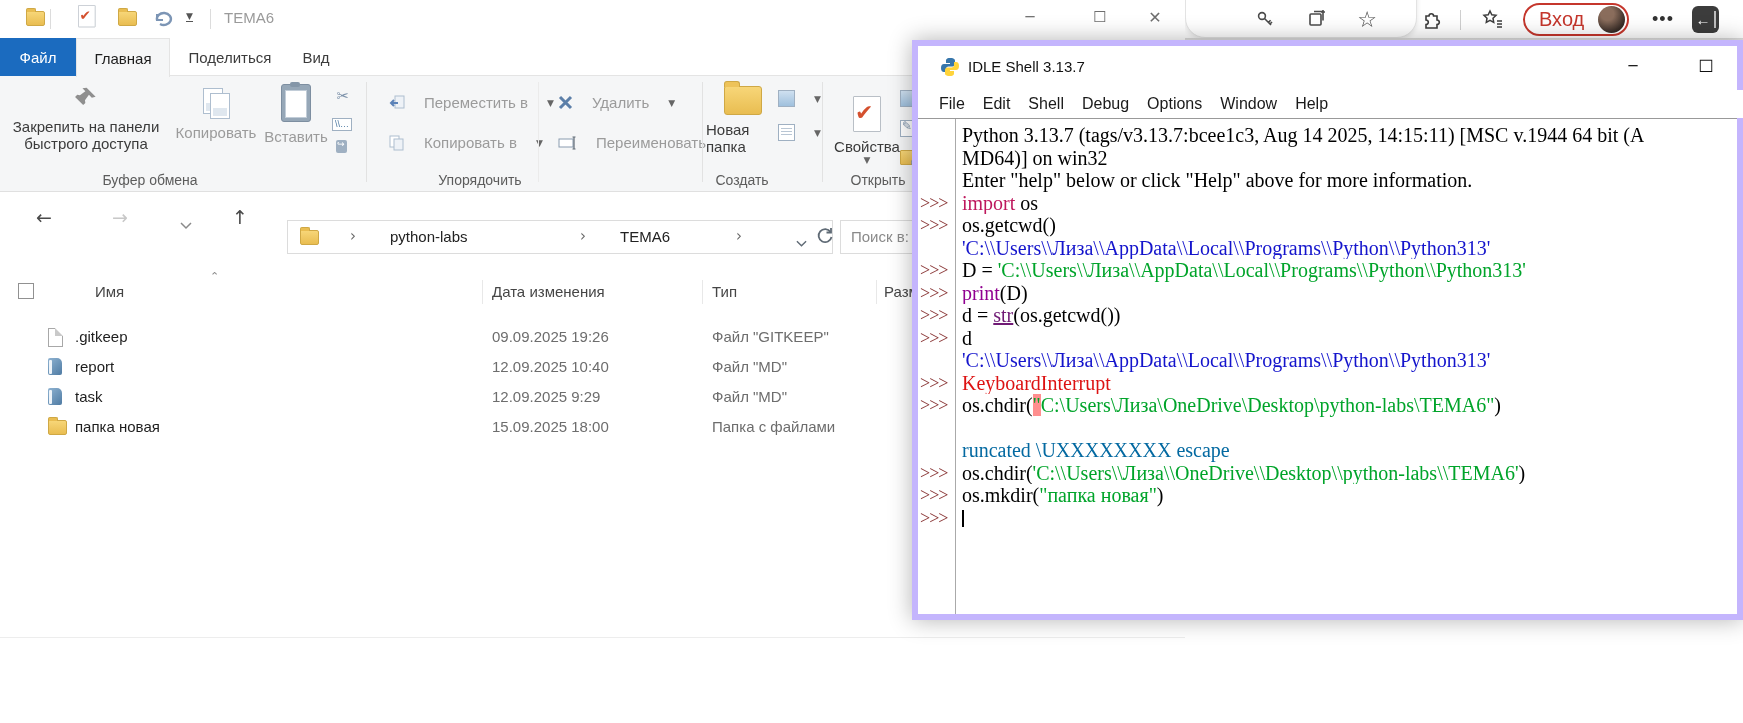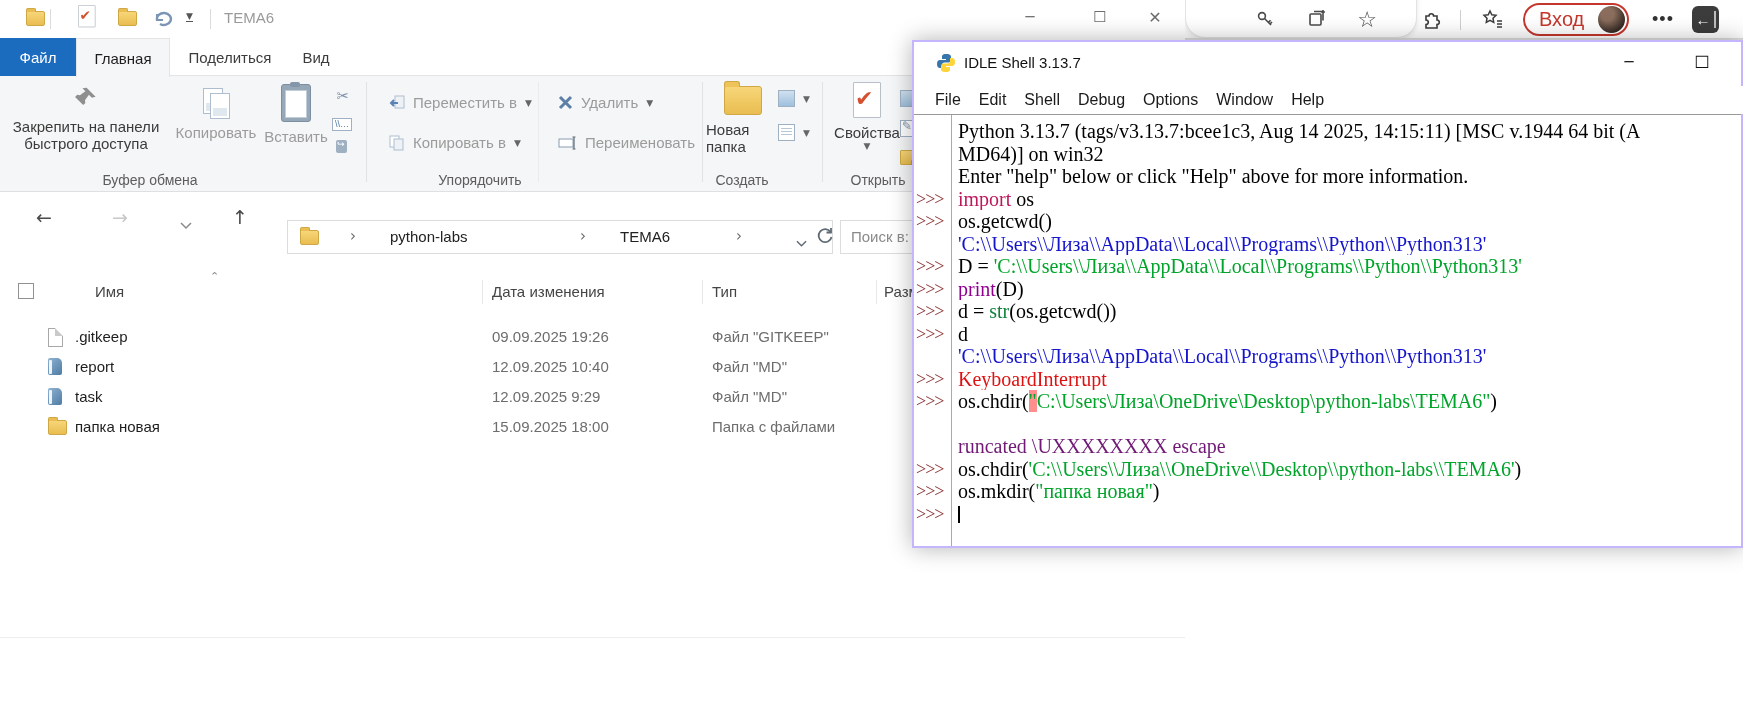--- a/index.html
+++ b/index.html
@@ -55,21 +55,21 @@
   .tab-view{left:290px;width:52px;}
 
   
   .ribbon{position:absolute;left:0;top:76px;width:100%;height:116px;background:#f5f6f7;border-bottom:1px solid #e0e0e0;box-sizing:border-box;}
   .rb-sep{position:absolute;top:6px;width:1px;height:100px;background:#e2e2e2;}
   .rb-grouplabel{position:absolute;top:96px;font-size:14px;color:#5c5c5c;text-align:center;transform:translateX(-50%);white-space:nowrap;}
   .rb-lbl{font-size:15px;color:#3b3b3b;}
   .rb-lbl.dis{color:#9b9b9b;}
   .rb-big{position:absolute;display:flex;flex-direction:column;align-items:center;text-align:center;}
   .rb-big .rb-lbl{margin-top:6px;line-height:17px;white-space:pre-line;}
-  .rb-row{position:absolute;display:flex;align-items:center;gap:8px;white-space:nowrap;}
+  .rb-row{position:absolute;display:flex;align-items:center;gap:19px;white-space:nowrap;}
   .caret{font-size:9px;color:#666;}
   .pin-svg,.undo-svg{display:block;}
   .copy-docs{position:relative;width:26px;height:30px;}
   .copy-docs::before,.copy-docs::after{content:"";position:absolute;width:18px;height:24px;background:#fff;
       border:1px solid #aebecf;box-shadow:inset 0 0 0 2px #fff,inset 0 -14px 0 -4px #dfe7ef;}
   .copy-docs::before{left:0;top:0;}
   .copy-docs::after{left:7px;top:5px;}
   .clipboard{position:relative;width:28px;height:36px;background:#96a7b7;border-radius:3px;border:1px solid #7d8ea0;}
   .clipboard::before{content:"";position:absolute;left:3px;top:5px;width:20px;height:26px;background:#fff;border:1px solid #c2cdd8;}
   .clipboard::after{content:"";position:absolute;left:8px;top:-3px;width:10px;height:5px;background:#8496a8;border-radius:2px;}
@@ -110,22 +110,22 @@
   .file-row .type{position:absolute;left:712px;top:6px;font-size:15px;color:#6d6d6d;}
   .file-row .fico{position:absolute;left:48px;top:6px;}
   .ico-file{width:13px;height:17px;background:#fff;border:1px solid #a8a8a8;position:relative;}
   .ico-file::before{content:"";position:absolute;right:-1px;top:-1px;border:4px solid #fff;border-left-color:#c9c9c9;border-bottom-color:#c9c9c9;}
   .ico-md{width:14px;height:17px;background:linear-gradient(135deg,#8fb3d2,#4f7ba3);border-radius:2px 5px 2px 2px;position:relative;}
   .ico-md::before{content:"";position:absolute;left:1px;top:2px;bottom:1px;width:3px;background:#eef3f8;border-radius:1px;}
   .ico-folder{width:17px;height:13px;margin-top:2px;}
   .ex-bottomline{position:absolute;left:0;top:637px;width:1185px;height:1px;background:#ededed;}
 
   
-  .idle{position:absolute;left:912px;top:40px;width:831px;height:508px;background:#fff;
-        border:2px solid #c4b5fd;box-sizing:border-box;z-index:20;box-shadow:0 0 22px rgba(0,0,0,.30);}
+  .idle{position:absolute;left:912px;top:40px;width:831px;height:580px;background:#fff;
+        border:6px solid #c4b5fd;box-sizing:border-box;z-index:20;box-shadow:0 0 22px rgba(0,0,0,.30);}
   .idle-titlebar{position:absolute;left:0;top:0;width:100%;height:44px;background:#fff;}
   .idle-title{position:absolute;left:50px;top:12px;font-size:15px;color:#111;}
   .idle-cap{position:absolute;top:0;width:44px;height:40px;display:flex;align-items:center;justify-content:center;color:#111;font-size:15px;}
   .py-ico{position:absolute;left:22px;top:11px;width:20px;height:20px;}
   .idle-menubar{position:absolute;left:0;top:44px;width:100%;height:28px;background:#fff;display:flex;align-items:center;padding-left:12px;}
   .menu-item{font-size:16px;color:#1a1a1a;padding:0 9px;}
   .idle-shell{position:absolute;left:0;top:72px;right:0;bottom:0;background:#fff;border-top:1px solid #999;overflow:hidden;}
   .sh-gutline{position:absolute;left:37px;top:0;bottom:0;width:1px;background:#aaa;}
   .sh-lines{position:absolute;left:0;top:5px;right:0;}
   .sh-ln{display:flex;height:22.5px;line-height:22.5px;font-family:"Liberation Serif",serif;font-size:20px;white-space:pre;}
@@ -273,21 +273,21 @@
       <div class="rb-row" style="left:778px;top:14px">
         <div class="smallico grid"></div>
         <span class="caret glyph">▼</span>
       </div>
       <div class="rb-row" style="left:778px;top:48px">
         <div class="smallico doc"></div>
         <span class="caret glyph">▼</span>
       </div>
       <div class="rb-sep" style="left:822px"></div>
 
-      <div class="rb-big" style="left:836px;top:6px;width:62px">
+      <div class="rb-big" style="left:836px;top:20px;width:62px">
         <div class="checkdoc big"></div>
         <span class="rb-lbl">Свойства</span>
         <span class="caret glyph">▼</span>
       </div>
       <div class="rb-row" style="left:900px;top:14px">
         <div class="smallico grid"></div>
         <span class="caret glyph">▼</span>
       </div>
       <div class="rb-row" style="left:900px;top:44px">
         <div class="smallico pencil"></div>
@@ -414,27 +414,27 @@
       <div class="sh-gutline"></div>
       <div class="sh-lines" id="shell-lines">
           <div class="sh-ln"><span class="sh-gut" style="color: rgb(139, 56, 56);"></span><span class="sh-txt"><span style="color: rgb(0, 0, 0);">Python 3.13.7 (tags/v3.13.7:bcee1c3, Aug 14 2025, 14:15:11) [MSC v.1944 64 bit (A</span></span></div>
           <div class="sh-ln"><span class="sh-gut" style="color: rgb(139, 56, 56);"></span><span class="sh-txt"><span style="color: rgb(0, 0, 0);">MD64)] on win32</span></span></div>
           <div class="sh-ln"><span class="sh-gut" style="color: rgb(139, 56, 56);"></span><span class="sh-txt"><span style="color: rgb(0, 0, 0);">Enter "help" below or click "Help" above for more information.</span></span></div>
           <div class="sh-ln"><span class="sh-gut" style="color: rgb(139, 56, 56);">&gt;&gt;&gt;</span><span class="sh-txt"><span style="color: #be185d;">import</span><span style="color: rgb(0, 0, 0);"> os</span></span></div>
           <div class="sh-ln"><span class="sh-gut" style="color: rgb(139, 56, 56);">&gt;&gt;&gt;</span><span class="sh-txt"><span style="color: rgb(0, 0, 0);">os.getcwd()</span></span></div>
           <div class="sh-ln"><span class="sh-gut" style="color: rgb(139, 56, 56);"></span><span class="sh-txt"><span style="color: rgb(20, 20, 204);">'C:\\Users\\Лиза\\AppData\\Local\\Programs\\Python\\Python313'</span></span></div>
           <div class="sh-ln"><span class="sh-gut" style="color: rgb(139, 56, 56);">&gt;&gt;&gt;</span><span class="sh-txt"><span style="color: rgb(0, 0, 0);">D = </span><span style="color: rgb(0, 164, 42);">'C:\\Users\\Лиза\\AppData\\Local\\Programs\\Python\\Python313'</span></span></div>
           <div class="sh-ln"><span class="sh-gut" style="color: rgb(139, 56, 56);">&gt;&gt;&gt;</span><span class="sh-txt"><span style="color: rgb(144, 0, 144);">print</span><span style="color: rgb(0, 0, 0);">(D)</span></span></div>
-          <div class="sh-ln"><span class="sh-gut" style="color: rgb(139, 56, 56);">&gt;&gt;&gt;</span><span class="sh-txt"><span style="color: rgb(0, 0, 0);">d = </span><span style="color: #15803d;">str</span><span style="color: rgb(0, 0, 0);">(os.getcwd())</span></span></div>
+          <div class="sh-ln"><span class="sh-gut" style="color: rgb(139, 56, 56);">&gt;&gt;&gt;</span><span class="sh-txt"><span style="color: rgb(0, 0, 0);">d = </span><span style="color: #701a75; text-decoration: underline;">str</span><span style="color: rgb(0, 0, 0);">(os.getcwd())</span></span></div>
           <div class="sh-ln"><span class="sh-gut" style="color: rgb(139, 56, 56);">&gt;&gt;&gt;</span><span class="sh-txt"><span style="color: rgb(0, 0, 0);">d</span></span></div>
           <div class="sh-ln"><span class="sh-gut" style="color: rgb(139, 56, 56);"></span><span class="sh-txt"><span style="color: rgb(20, 20, 204);">'C:\\Users\\Лиза\\AppData\\Local\\Programs\\Python\\Python313'</span></span></div>
           <div class="sh-ln"><span class="sh-gut" style="color: rgb(139, 56, 56);">&gt;&gt;&gt;</span><span class="sh-txt"><span style="color: rgb(221, 18, 18);">KeyboardInterrupt</span></span></div>
           <div class="sh-ln"><span class="sh-gut" style="color: rgb(139, 56, 56);">&gt;&gt;&gt;</span><span class="sh-txt"><span style="color: rgb(0, 0, 0);">os.chdir(</span><span style="color: rgb(0, 164, 42); background: rgb(255, 143, 143);">"</span><span style="color: rgb(0, 164, 42);">C:\Users\Лиза\OneDrive\Desktop\python-labs\TEMA6</span><span style="color: rgb(0, 164, 42);">"</span><span style="color: rgb(0, 0, 0);">)</span></span></div>
           <div class="sh-ln"><span class="sh-gut" style="color: rgb(139, 56, 56);"></span></div>
-          <div class="sh-ln"><span class="sh-gut" style="color: rgb(139, 56, 56);"></span><span class="sh-txt"><span style="color: #701a75; text-align: center;">runcated \UXXXXXXXX escape</span></span></div>
+          <div class="sh-ln"><span class="sh-gut" style="color: rgb(139, 56, 56);"></span><span class="sh-txt"><span style="color: #0369a1; text-align: center;">runcated \UXXXXXXXX escape</span></span></div>
           <div class="sh-ln"><span class="sh-gut" style="color: rgb(139, 56, 56);">&gt;&gt;&gt;</span><span class="sh-txt"><span style="color: rgb(0, 0, 0);">os.chdir(</span><span style="color: rgb(0, 164, 42);">'C:\\Users\\Лиза\\OneDrive\\Desktop\\python-labs\\TEMA6'</span><span style="color: rgb(0, 0, 0);">)</span></span></div>
           <div class="sh-ln"><span class="sh-gut" style="color: rgb(139, 56, 56);">&gt;&gt;&gt;</span><span class="sh-txt"><span style="color: rgb(0, 0, 0);">os.mkdir(</span><span style="color: rgb(0, 164, 42);">"папка новая"</span><span style="color: rgb(0, 0, 0);">)</span></span></div>
           <div class="sh-ln"><span class="sh-gut" style="color: rgb(139, 56, 56);">&gt;&gt;&gt;</span><span class="sh-txt"><span class="sh-cursor"></span></span></div>
         </div>
     </div>
   </div>
 
 </div>
 
 </body></html>

